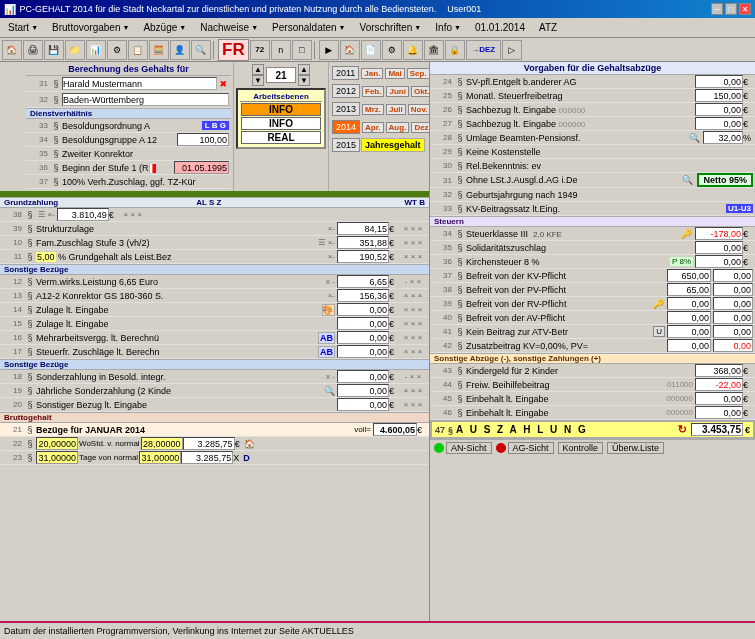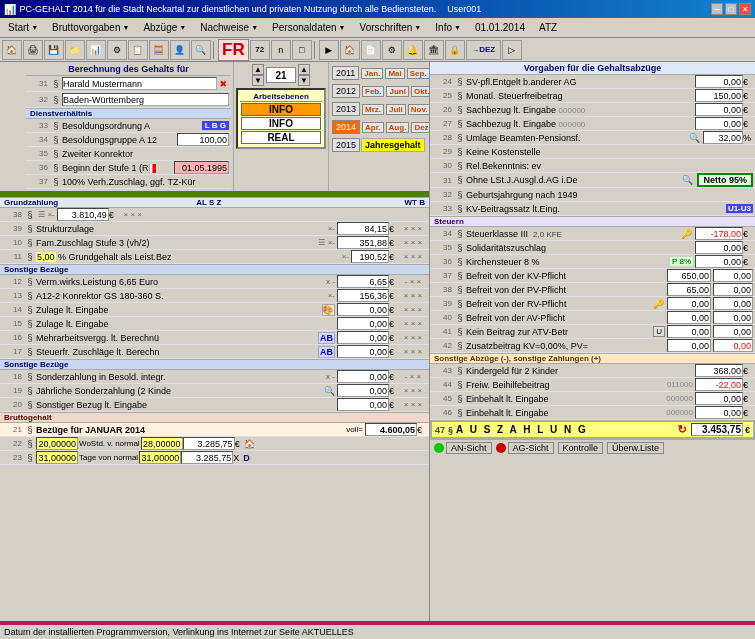--- a/index.html
+++ b/index.html
@@ -155,21 +155,21 @@
       font-weight: bold;
       font-size: 8px;
       color: #000060;
       padding: 0 4px;
       border-top: 1px solid #aaa;
       border-bottom: 1px solid #aaa;
     }
     
     .bottom-bar {
       background: #d4d0c8;
-      border-top: 4px solid #be185d;
+      border-top: 2px solid #be185d;
       padding: 1px 4px;
       font-size: 9px;
       height: 18px;
       display: flex;
       align-items: center;
     }
     
     .top-controls {
       display: flex;
       align-items: stretch;
@@ -454,21 +454,21 @@
       <input type="text" class="value-field" style="width: 52px;" value="351,88">
       <span style="font-size:9px; width:10px;">€</span>
       <span style="font-size:8px; color:#666; width:28px; text-align:center;">× × ×</span>
     </div>
 
     <div class="row">
       <span class="row-num">11</span>
       <span class="row-para">§</span>
       <span class="row-label"><span style="background:#ffff80; font-size:9px; padding:0 1px;">5,00</span> % Grundgehalt als Leist.Bez</span>
       <span style="font-size:8px; color:#666; margin:0 2px;">×-</span>
-      <input type="text" class="value-field" style="width: 38px;" value="190,52">
+      <input type="text" class="value-field" style="width: 52px;" value="190,52">
       <span style="font-size:9px; width:10px;">€</span>
       <span style="font-size:8px; color:#666; width:28px; text-align:center;">× × ×</span>
     </div>
 
     <div class="section-label">Sonstige Bezüge</div>
 
     <div class="row">
       <span class="row-num">12</span>
       <span class="row-para">§</span>
       <span class="row-label">Verm.wirks.Leistung  6,65 Euro</span>
@@ -558,21 +558,21 @@
       <span style="font-size:8px; color:#666; width:28px; text-align:center;">× × ×</span>
     </div>
 
     <div style="background:#f0d8c8; font-size:8px; font-weight:bold; color:#600000; padding:0 4px; border-top:1px solid #aaa; border-bottom:1px solid #aaa;">Bruttogehalt</div>
 
     <div class="row" style="background:#fff0e0;">
       <span class="row-num">21</span>
       <span class="row-para">§</span>
       <span class="row-label" style="font-weight:bold;">Bezüge für JANUAR  2014</span>
       <span style="font-size:8px; margin:0 2px;">voll=</span>
-      <input type="text" class="value-field" style="width: 52px; font-weight: bold;" value="4.600,05">
+      <input type="text" class="value-field" style="width: 44px; font-weight: bold;" value="4.600,05">
       <span style="font-size:9px; width:10px;">€</span>
     </div>
 
     <div class="row">
       <span class="row-num">22</span>
       <span class="row-para">§</span>
       <input type="text" class="yellow-field" style="width: 42px;" value="20,00000">
       <span style="font-size:8px; margin:0 1px;">WoStd. v. normal</span>
       <input type="text" class="yellow-field" style="width: 42px;" value="28,00000">
       <input type="text" class="value-field" style="width: 52px;" value="3.285,75">

